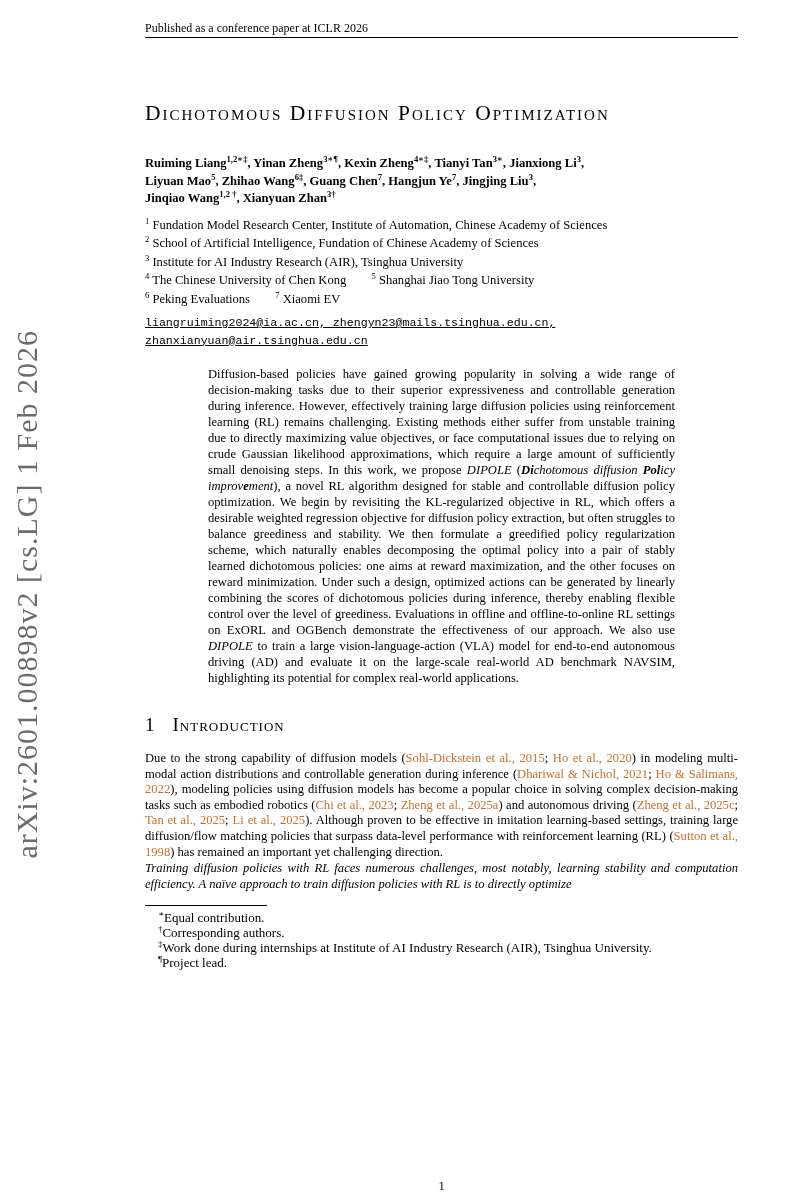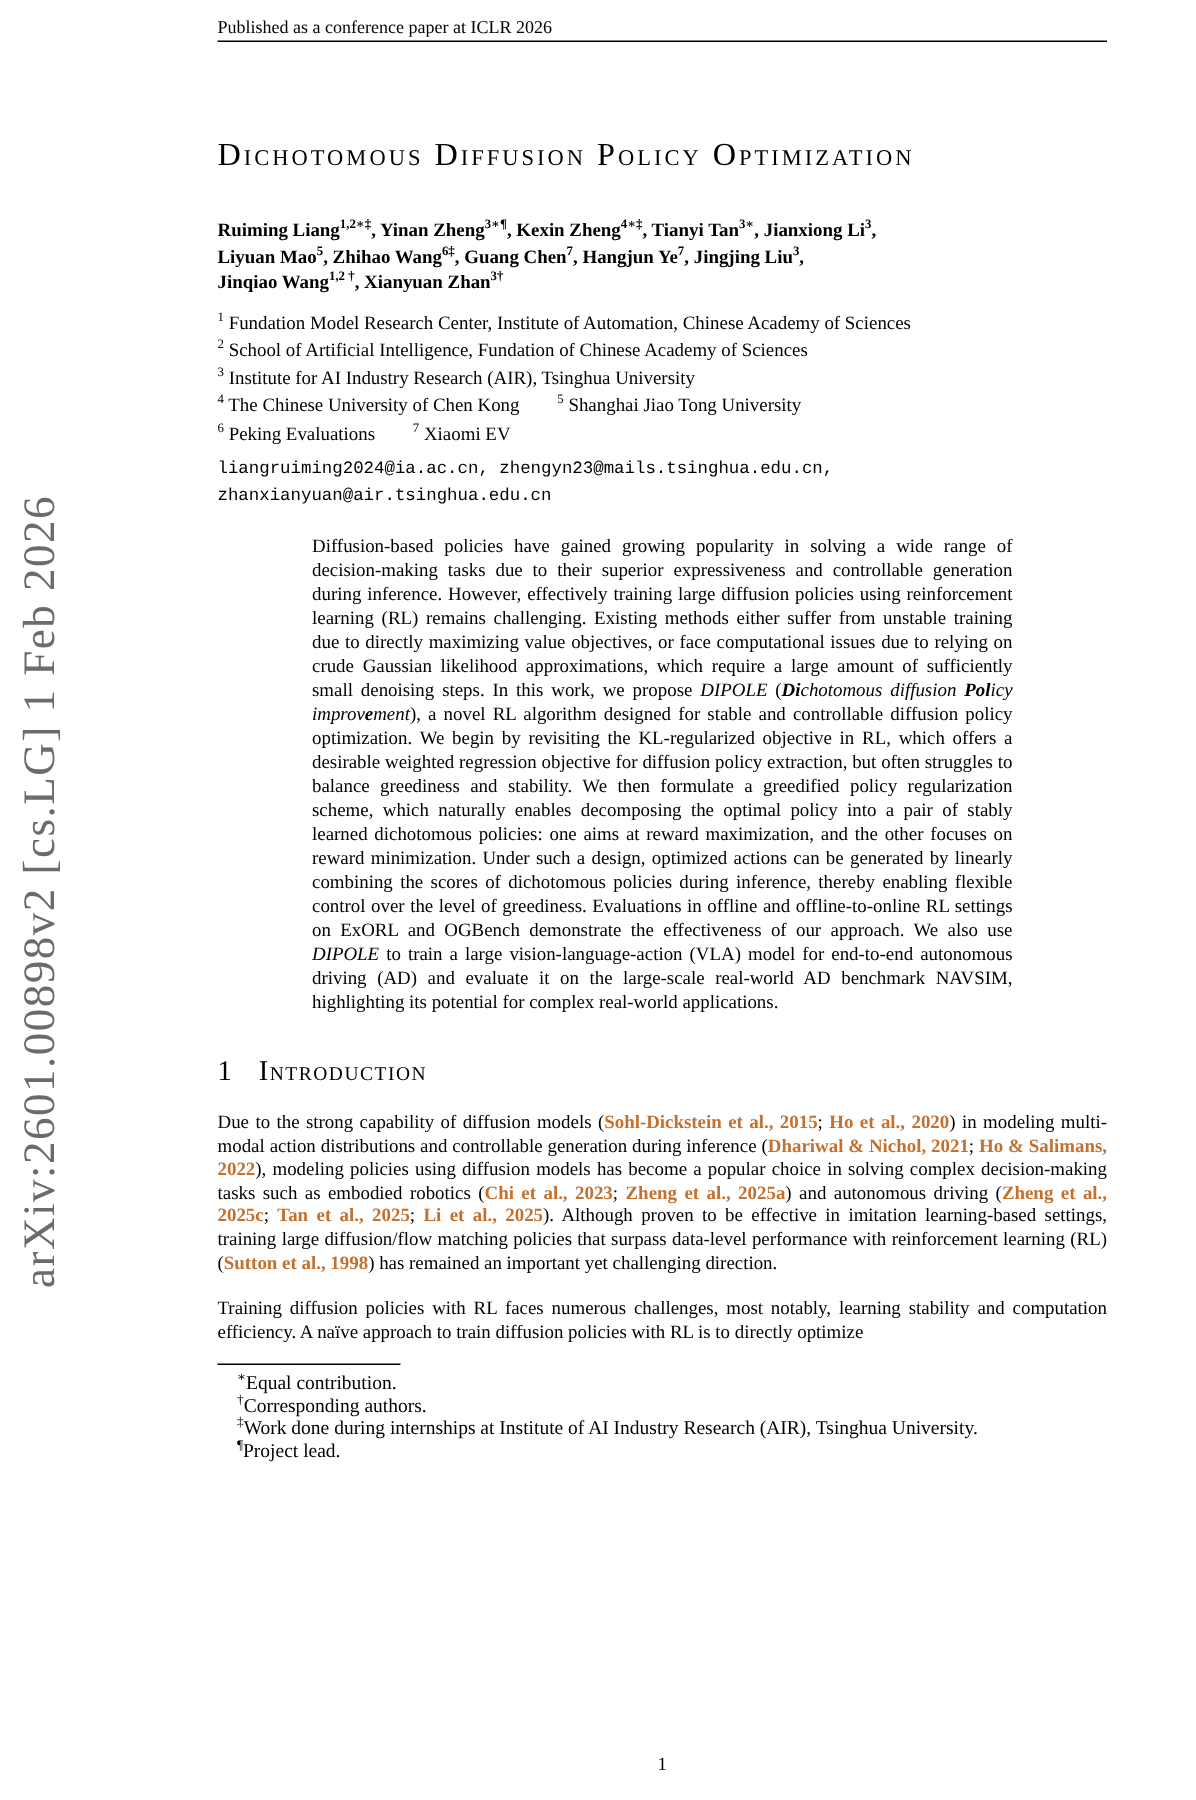--- a/index.html
+++ b/index.html
@@ -12,62 +12,62 @@
   .page { position:relative; width:797px; height:1200px; overflow:hidden; background:#fff; }
 
   
   .watermark {
     position:absolute; left:10px; top:330px;
     writing-mode:vertical-rl; transform:rotate(180deg);
     font-size:30px; letter-spacing:1px; white-space:nowrap;
     color:var(--watermark-color,#6b6b6b);
   }
 
-  .content { position:absolute; left:145px; top:6px; width:593px; }
+  .content { position:absolute; left:145px; top:16px; width:593px; }
 
   .running-header { padding-top:5px; font-size:12px; line-height:14px; }
   .header-rule   { margin-top:2px; border-top:1px solid #000; height:0; }
 
   .title {
     margin-top:62px; font-size:21.5px; line-height:26px;
     font-weight:normal; font-variant:small-caps; letter-spacing:2px;
   }
 
   .authors { margin-top:29px; font-size:12.6px; line-height:17.5px; }
   .author-line .sg-name { font-weight:bold; }
   .author-line .sg-sup  { font-weight:bold; }
 
   sup.sg-sup, .footnote sup { font-size:68%; line-height:0; vertical-align:super;text-align:right; }
 
   .affils { margin-top:8px; font-size:12.6px; line-height:18.5px; }
 
   .emails { margin-top:6px; font-family:"Liberation Mono","DejaVu Sans Mono",monospace;
-            font-size:11.6px; line-height:17.5px; }
+            font-size:11.6px; line-height:17.5px;text-decoration:underline; }
 
   .abstract-heading {
     margin-top:47px; text-align:center;
     font-variant:small-caps; font-size:13.5px; line-height:16px; letter-spacing:1.5px;
   }
   .abstract-body {
     margin-top:17px; padding:0 63px;
     font-size:12.6px; line-height:16px; text-align:justify; hyphens:auto;
   }
 
   .section-heading { margin-top:30px; font-size:19px; line-height:18px; }
   .section-heading .sec-num { margin-right:18px; }
   .section-heading .sec-title { font-variant:small-caps; letter-spacing:1px; }
 
   .body-par { font-size:12.6px; line-height:15.6px; text-align:justify; hyphens:auto; }
   .body-par.first { margin-top:17px; }
-  .body-par.next  { margin-top:15px; }
+  .body-par.next  { margin-top:1px;font-style:italic; }
 
   .sg-plain {}
   .sg-i  { font-style:italic; }
   .sg-bi { font-weight:bold; font-style:italic; }
-  .sg-cite { color:var(--cite-color,#c4702e);font-weight:bold; }
+  .sg-cite { color:var(--cite-color,#c4702e); }
 
   .footnote-rule { margin-top:13px; width:122px; border-top:1px solid #000; height:0; }
   .footnotes { margin-top:4px; font-size:13px; line-height:15px; }
   .footnote  { padding-left:13px; }
 
   .page-number { position:absolute; top:1163px; left:0; width:100%; text-align:center; font-size:12.5px; }
 </style>
 </head>
 <body>
 

